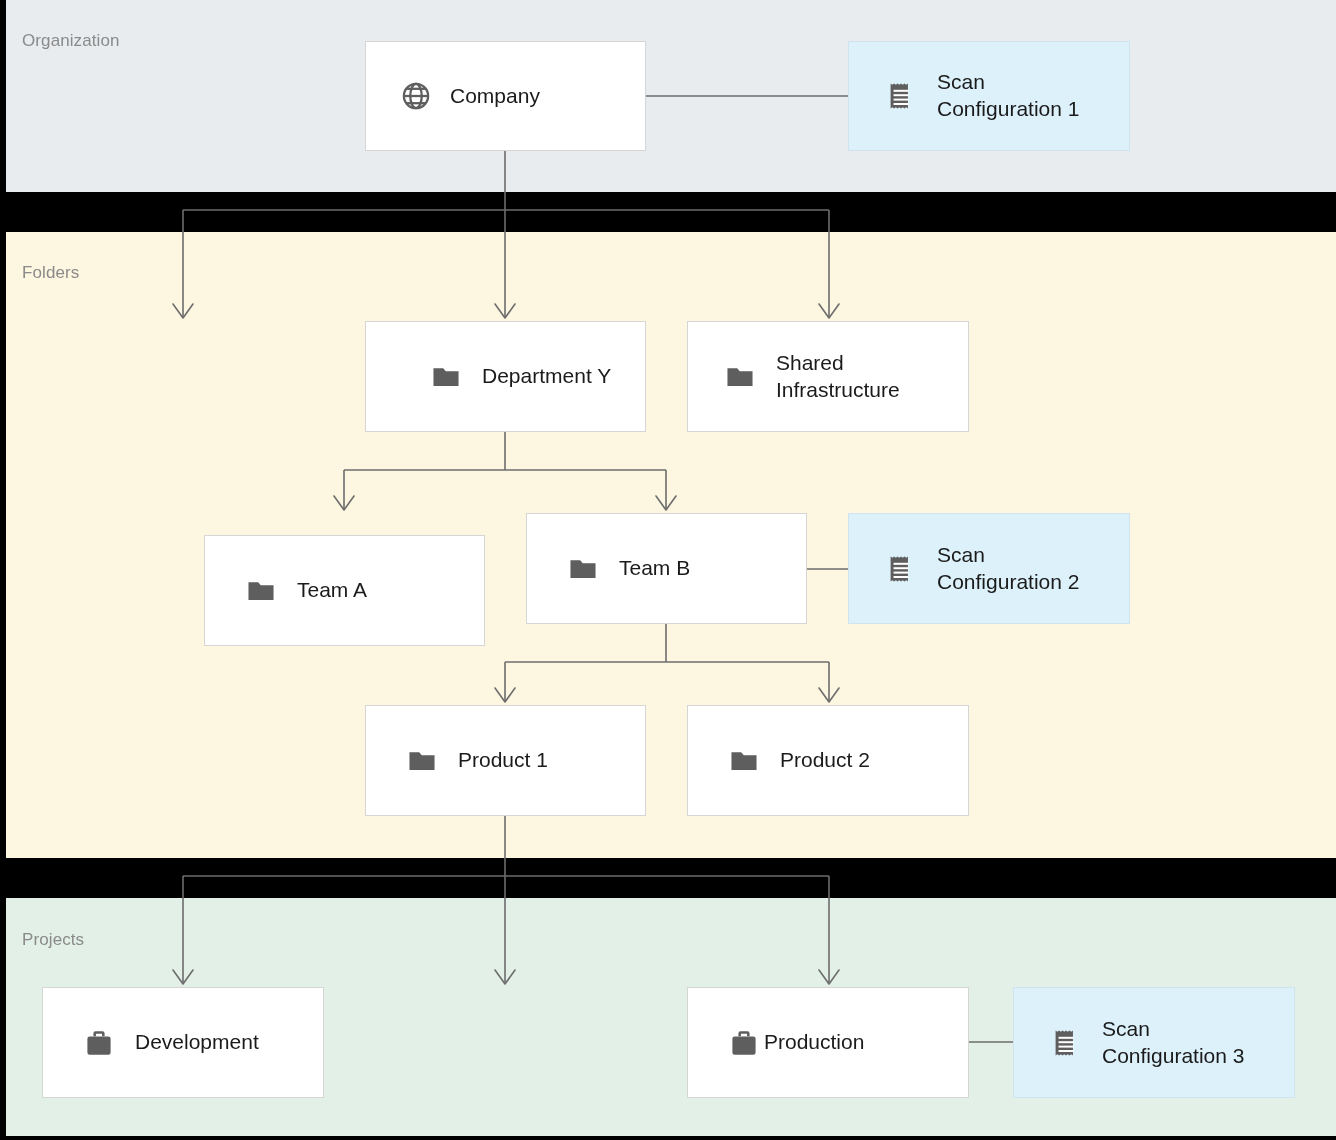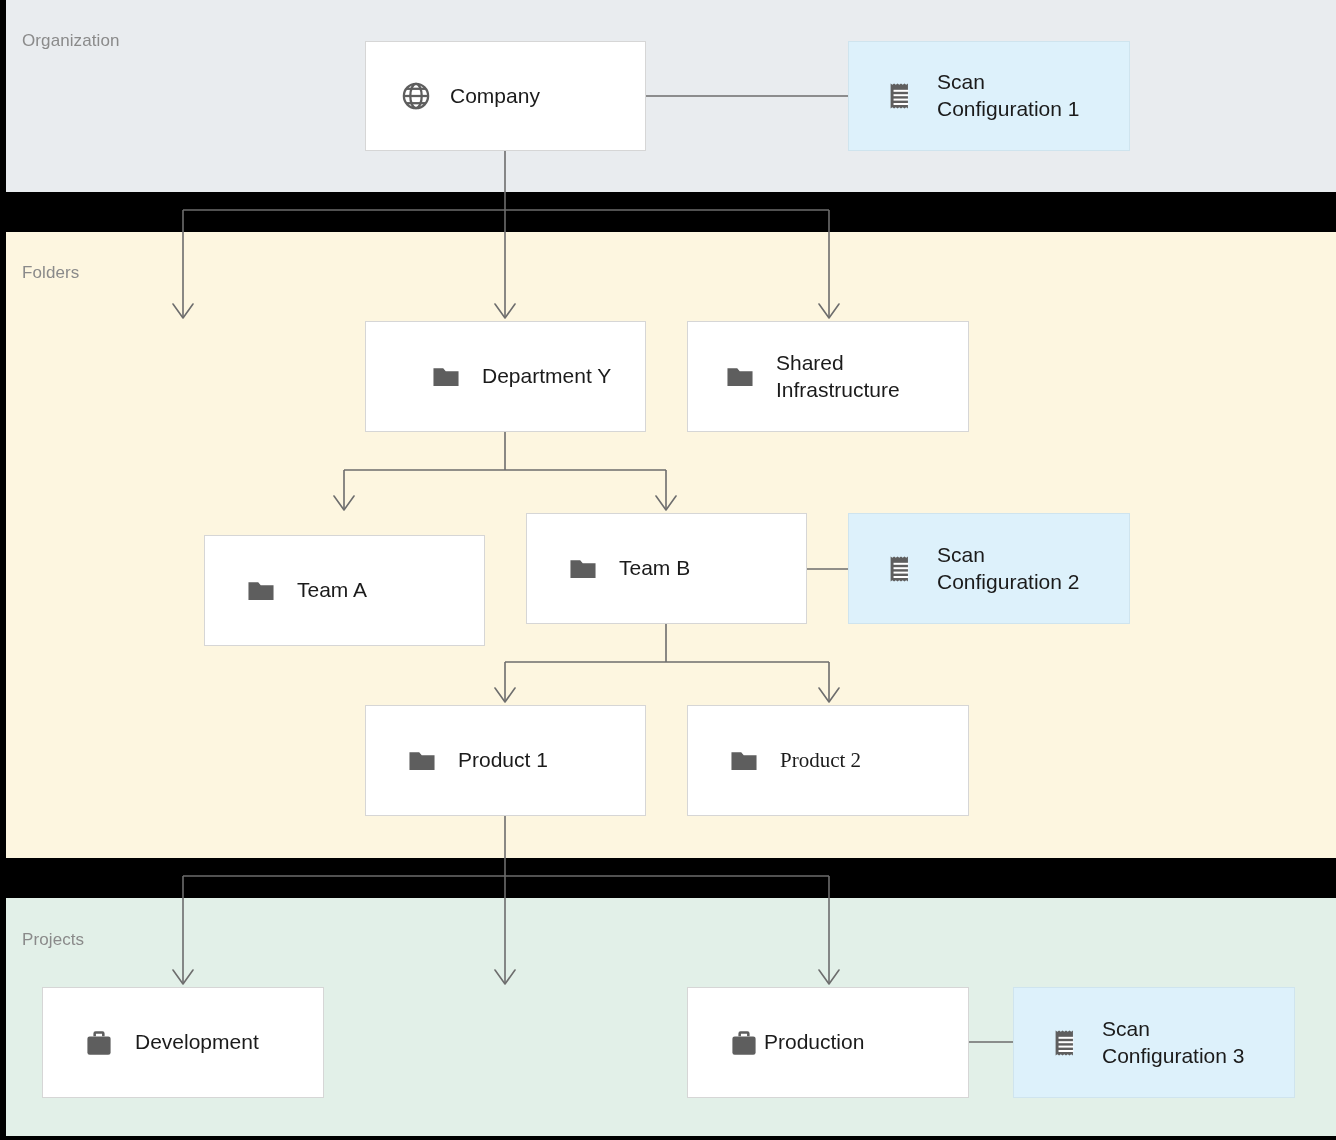--- a/index.html
+++ b/index.html
@@ -175,21 +175,21 @@
 
   <div class="node" style="left:365px;top:705px;width:281px;height:111px;padding-left:40px;gap:20px;">
     <span class="ico">
       <svg width="32" height="32" viewBox="0 0 24 24">
         <path fill="#5e5e5e" d="M2.6 5.4h7.3l1.9 2.3h9.6v11.1H2.6z"></path>
       </svg>
     </span>
     <span class="lbl">Product 1</span>
   </div>
 
-  <div class="node" style="left:687px;top:705px;width:282px;height:111px;padding-left:40px;gap:20px;font-family:Liberation Serif, serif;">
+  <div class="node" style="left:687px;top:705px;width:282px;height:111px;padding-left:40px;gap:20px;">
     <span class="ico">
       <svg width="32" height="32" viewBox="0 0 24 24">
         <path fill="#5e5e5e" d="M2.6 5.4h7.3l1.9 2.3h9.6v11.1H2.6z"></path>
       </svg>
     </span>
     <span class="lbl">Product 2</span>
   </div>
 
   <div class="node" style="left:42px;top:987px;width:282px;height:111px;padding-left:40px;gap:20px;">
     <span class="ico">

